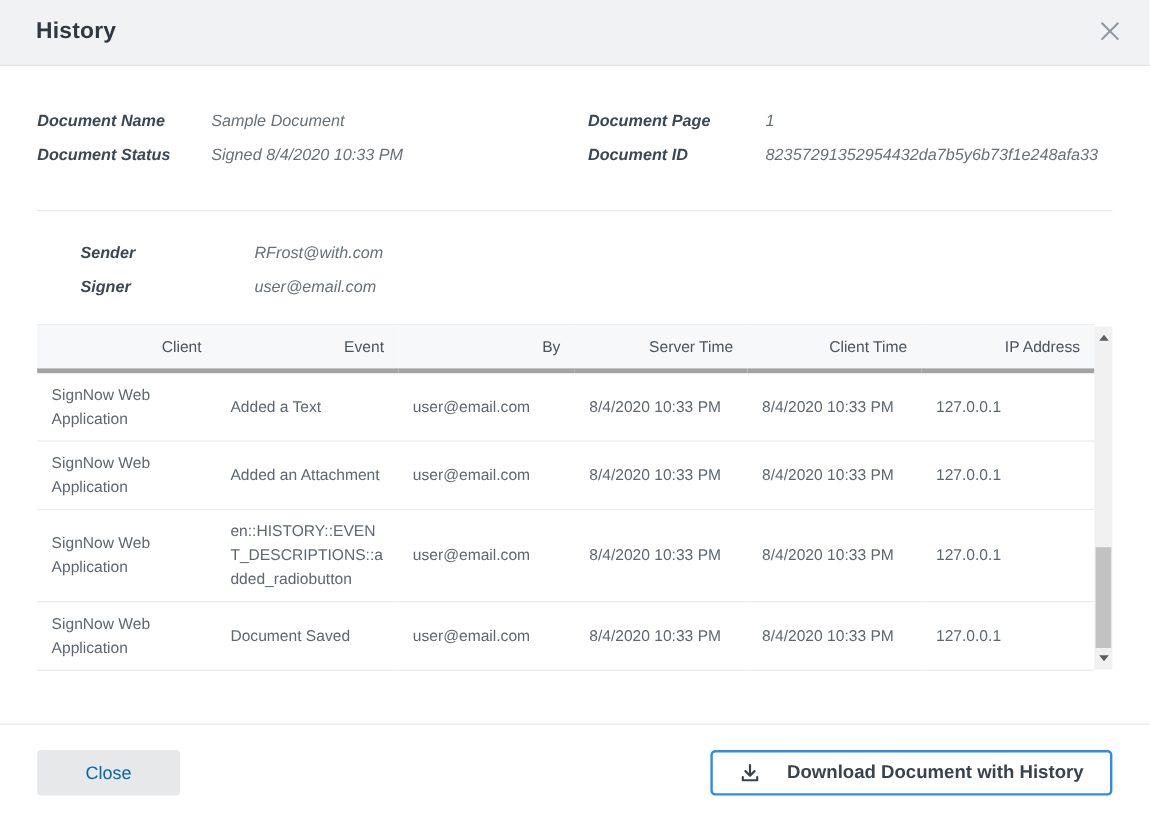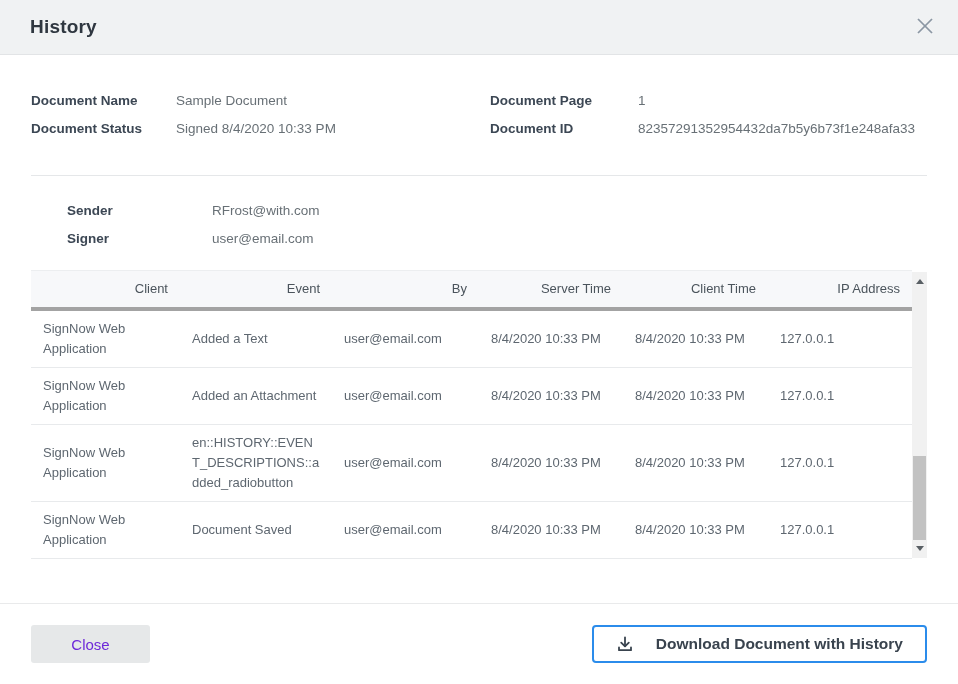--- a/index.html
+++ b/index.html
@@ -26,21 +26,21 @@
     margin-left: auto; width: 30px; height: 30px;
     background: none; border: none; padding: 0; cursor: pointer;
     display: flex; align-items: center; justify-content: center;
   }
 
   
   .modal-body { flex: 1; padding: 0 31px; }
 
   .doc-info { display: grid; grid-template-columns: 448px 1fr; margin-top: 38px; }
   .info-col.right { padding-left: 11px; }
-  .info-row { display: flex; margin-bottom: 13px; font-size: 13.5px; line-height: 15px; }
+  .info-row { display: flex; margin-bottom: 13px; font-size: 13.5px; line-height: 15px; font-style: italic; }
   .info-label { flex: none; width: 145px; font-weight: 700; color: #3c4754; }
   .info-col.right .info-label { width: 148px; }
   .info-value { color: #687076; white-space: nowrap; }
 
   .divider { border: none; border-top: 1px solid #e5e7e9; margin: 26px 0 0 0; }
 
   .parties { margin-top: 27px; margin-left: 36px; }
 
   
   .table-wrap { position: relative; margin-top: 24px; width: 896px; }
@@ -99,21 +99,21 @@
     flex: none; height: 81px;
     border-top: 1px solid #e9eaeb;
     margin-top: 32px;
     padding: 21px 31px 0 31px;
     display: flex; align-items: flex-start;
     background: #fff;
   }
   .close-button {
     width: 119px; height: 38px;
     background: #e6e8e9; border: none; border-radius: 3px;
-    font-family: inherit; font-size: 15px; font-weight: 500; color: #6d28d9;
+    font-family: inherit; font-size: 15px; font-weight: 500; color: #0369a1;
     cursor: pointer;
   }
   .download-button {
     margin-left: auto; height: 38px;
     background: #ffffff;
     border: 2px solid #2b8ceb; border-radius: 4px;
     display: flex; align-items: center; gap: 22px;
     padding: 0 22px;
     font-family: inherit; font-size: 15.5px; font-weight: 600; color: #39434e;
     cursor: pointer;

